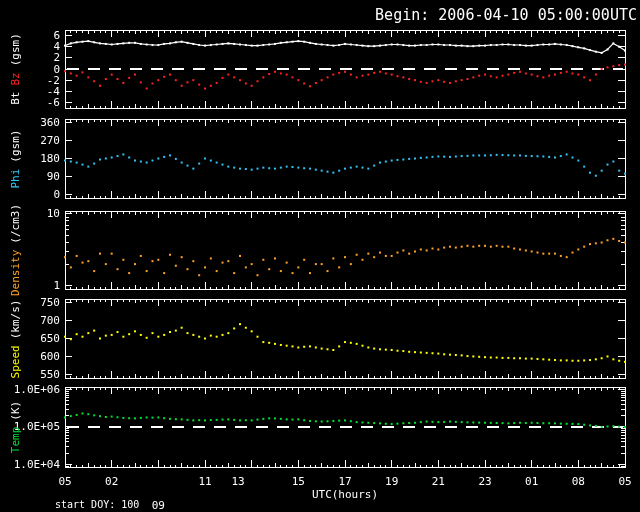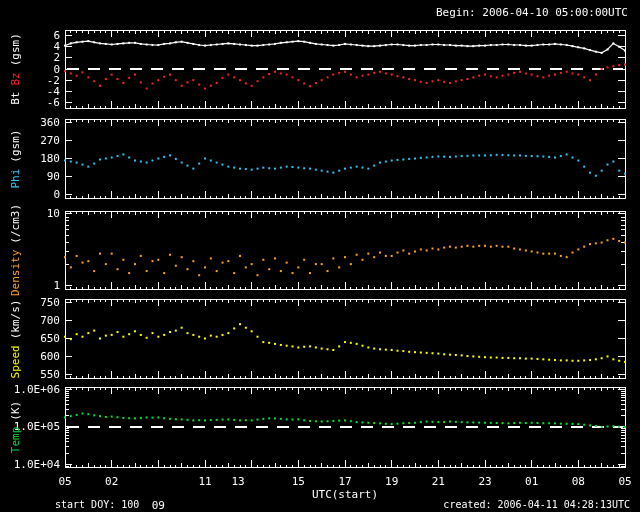--- a/index.html
+++ b/index.html
@@ -1,21 +1,21 @@
 <!DOCTYPE html>
 <html><head>
 <meta charset="utf-8">
 <style>
   html,body{margin:0;padding:0;background:#222;}
   .chart{
     position:relative;width:640px;height:512px;background:#000;overflow:hidden;
     font-family:"DejaVu Sans Mono","Liberation Mono",monospace;color:#fff;
   }
   .title-left{position:absolute;left:64px;top:6px;font-size:12px;letter-spacing:0px;white-space:nowrap;}
-  .title-right{position:absolute;right:12px;top:6px;font-size:11px;white-space:nowrap;margin-left:16px;}
+  .title-right{position:absolute;right:3px;top:6px;font-size:15px;white-space:nowrap;margin-left:16px;}
   .plot-svg{position:absolute;left:0;top:0;}
   .ylab{
     position:absolute;white-space:nowrap;font-size:11px;
     transform:rotate(-90deg) translateX(-50%);transform-origin:0 0;left:9px;
   }
   .ylab span{padding:0 3px;}
   .xlab{position:absolute;font-size:11px;transform:translateX(-50%);top:0;}
   .xlabels-row{position:absolute;left:0;top:475px;width:640px;height:13px;}
   .xaxis-title{position:absolute;left:345px;top:488px;transform:translateX(-50%);font-size:11px;white-space:nowrap;}
   .footer-left{position:absolute;left:55px;top:499px;font-size:10px;white-space:nowrap;}
@@ -1742,16 +1742,15 @@
       <span class="xlab" style="left: 238px; text-align: center;">13</span>
       <span class="xlab" style="left: 298.333px;">15</span>
       <span class="xlab" style="left: 345px;">17</span>
       <span class="xlab" style="left: 391.667px;">19</span>
       <span class="xlab" style="left: 438.333px;">21</span>
       <span class="xlab" style="left: 485px;">23</span>
       <span class="xlab" style="left: 531.667px;">01</span>
       <span class="xlab" style="left: 578.333px;">08</span>
       <span class="xlab" style="left: 625px;">05</span>
     </div>
-  <div class="xaxis-title">UTC(start)</div>
+  <div class="xaxis-title">UTC(hours)</div>
   <div class="footer-left">start DOY: 100</div>
-  <div class="footer-right">created: 2006-04-11 04:28:13UTC</div>
 </div>
 
 </body></html>

